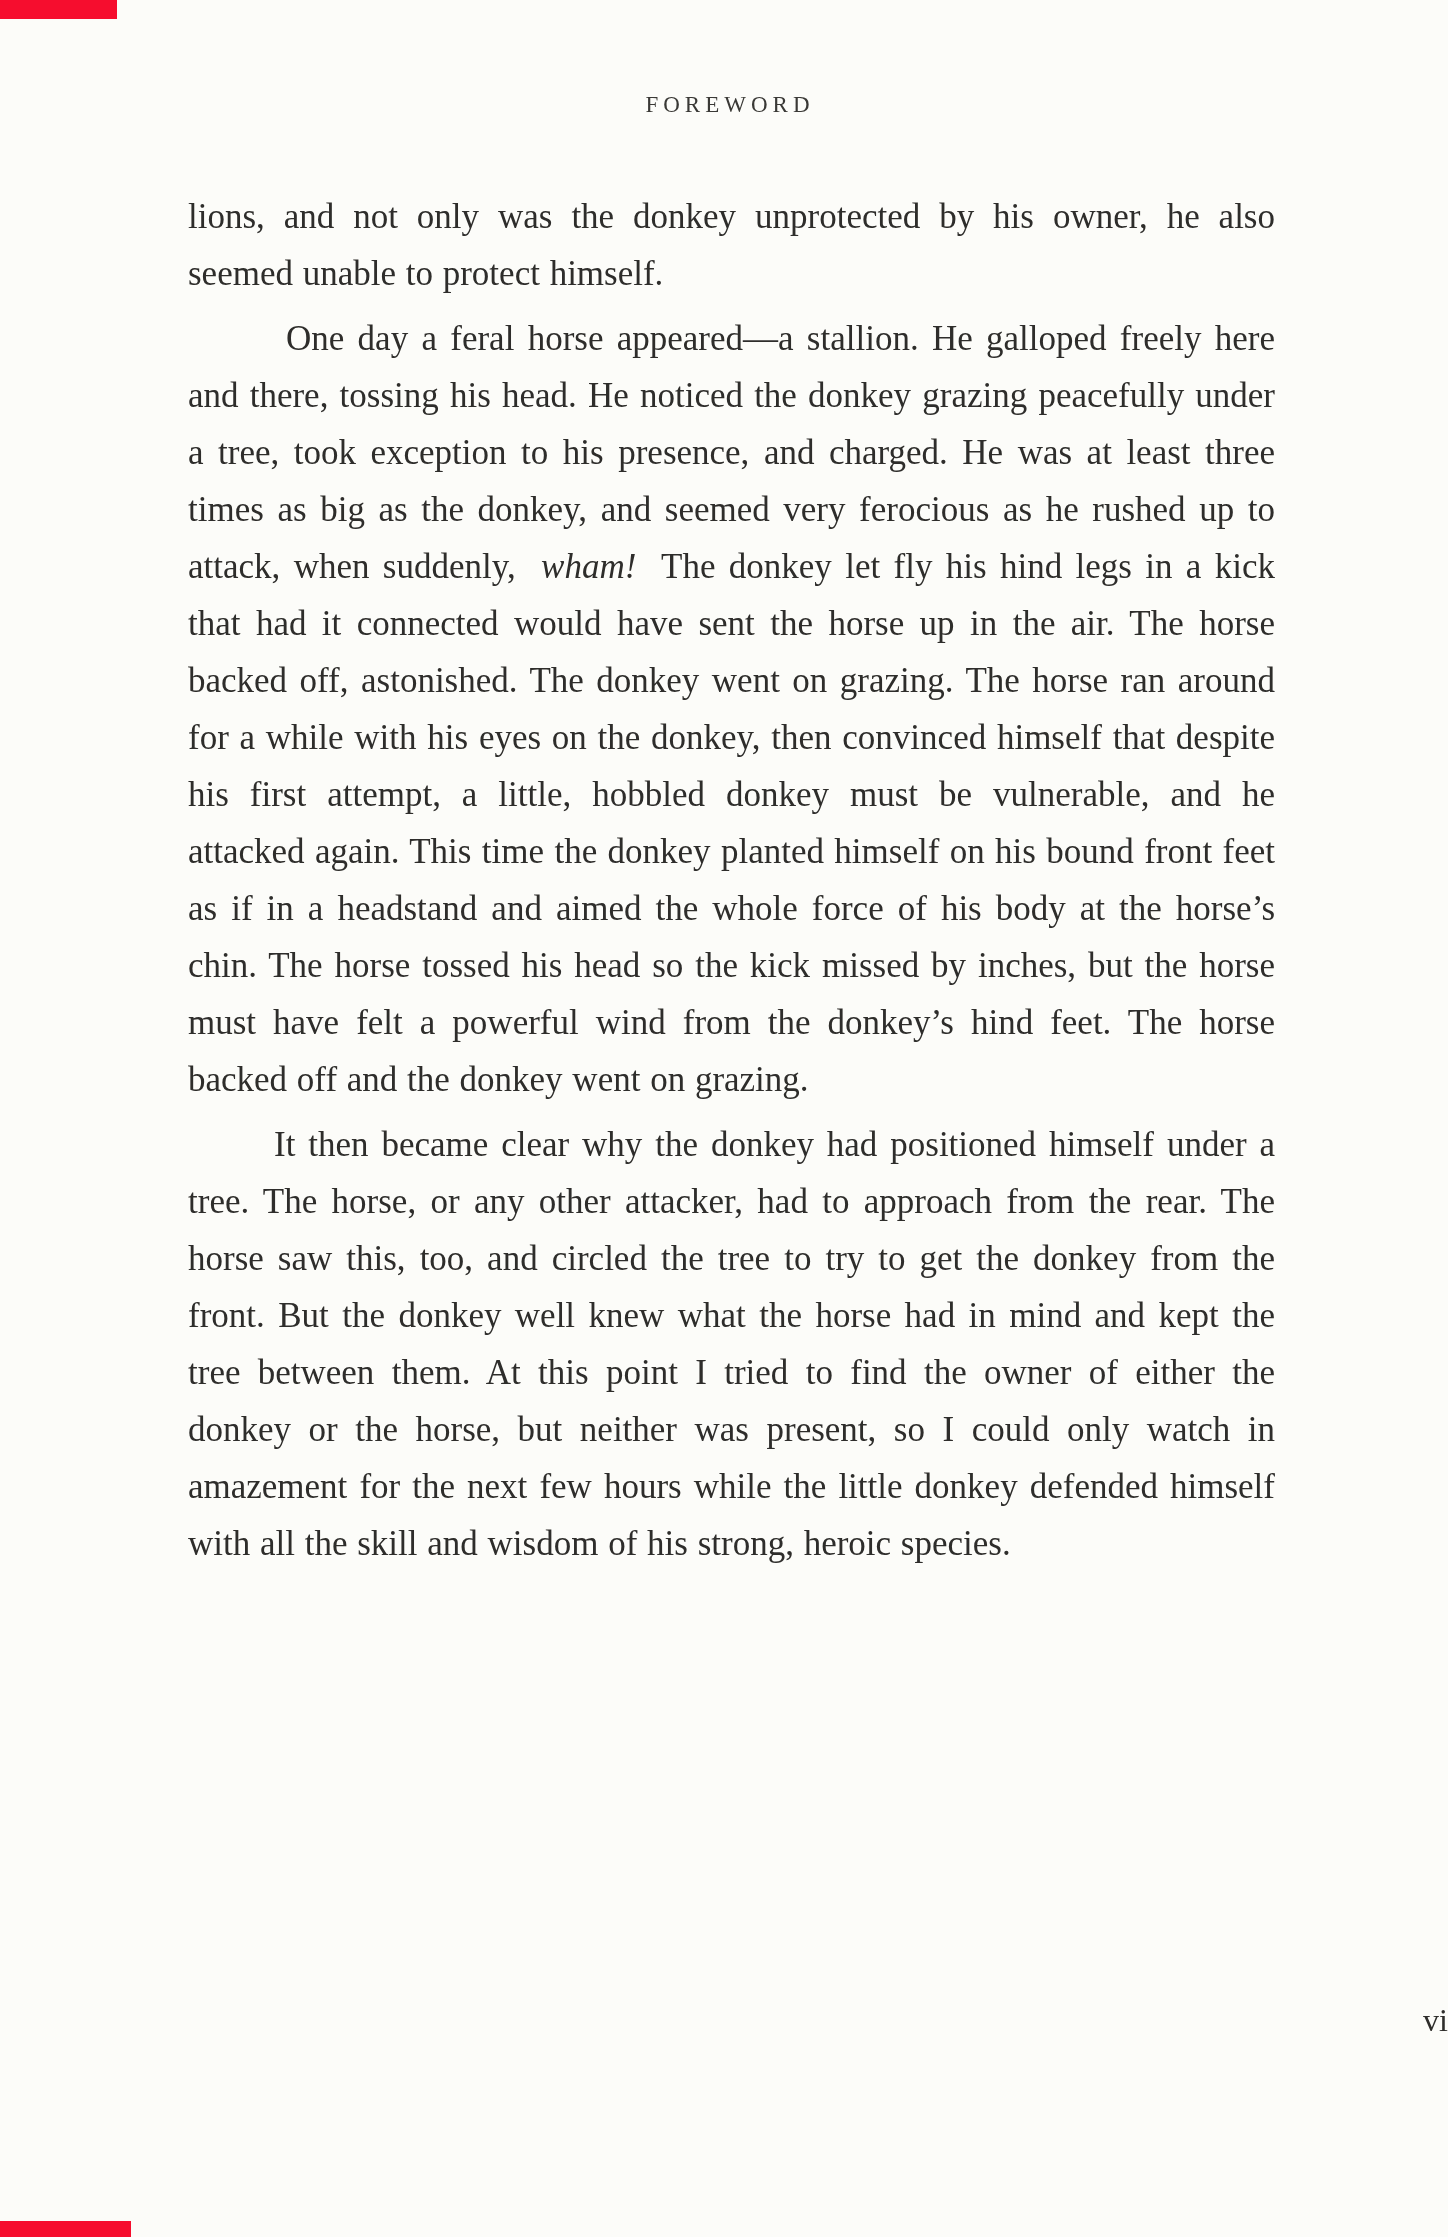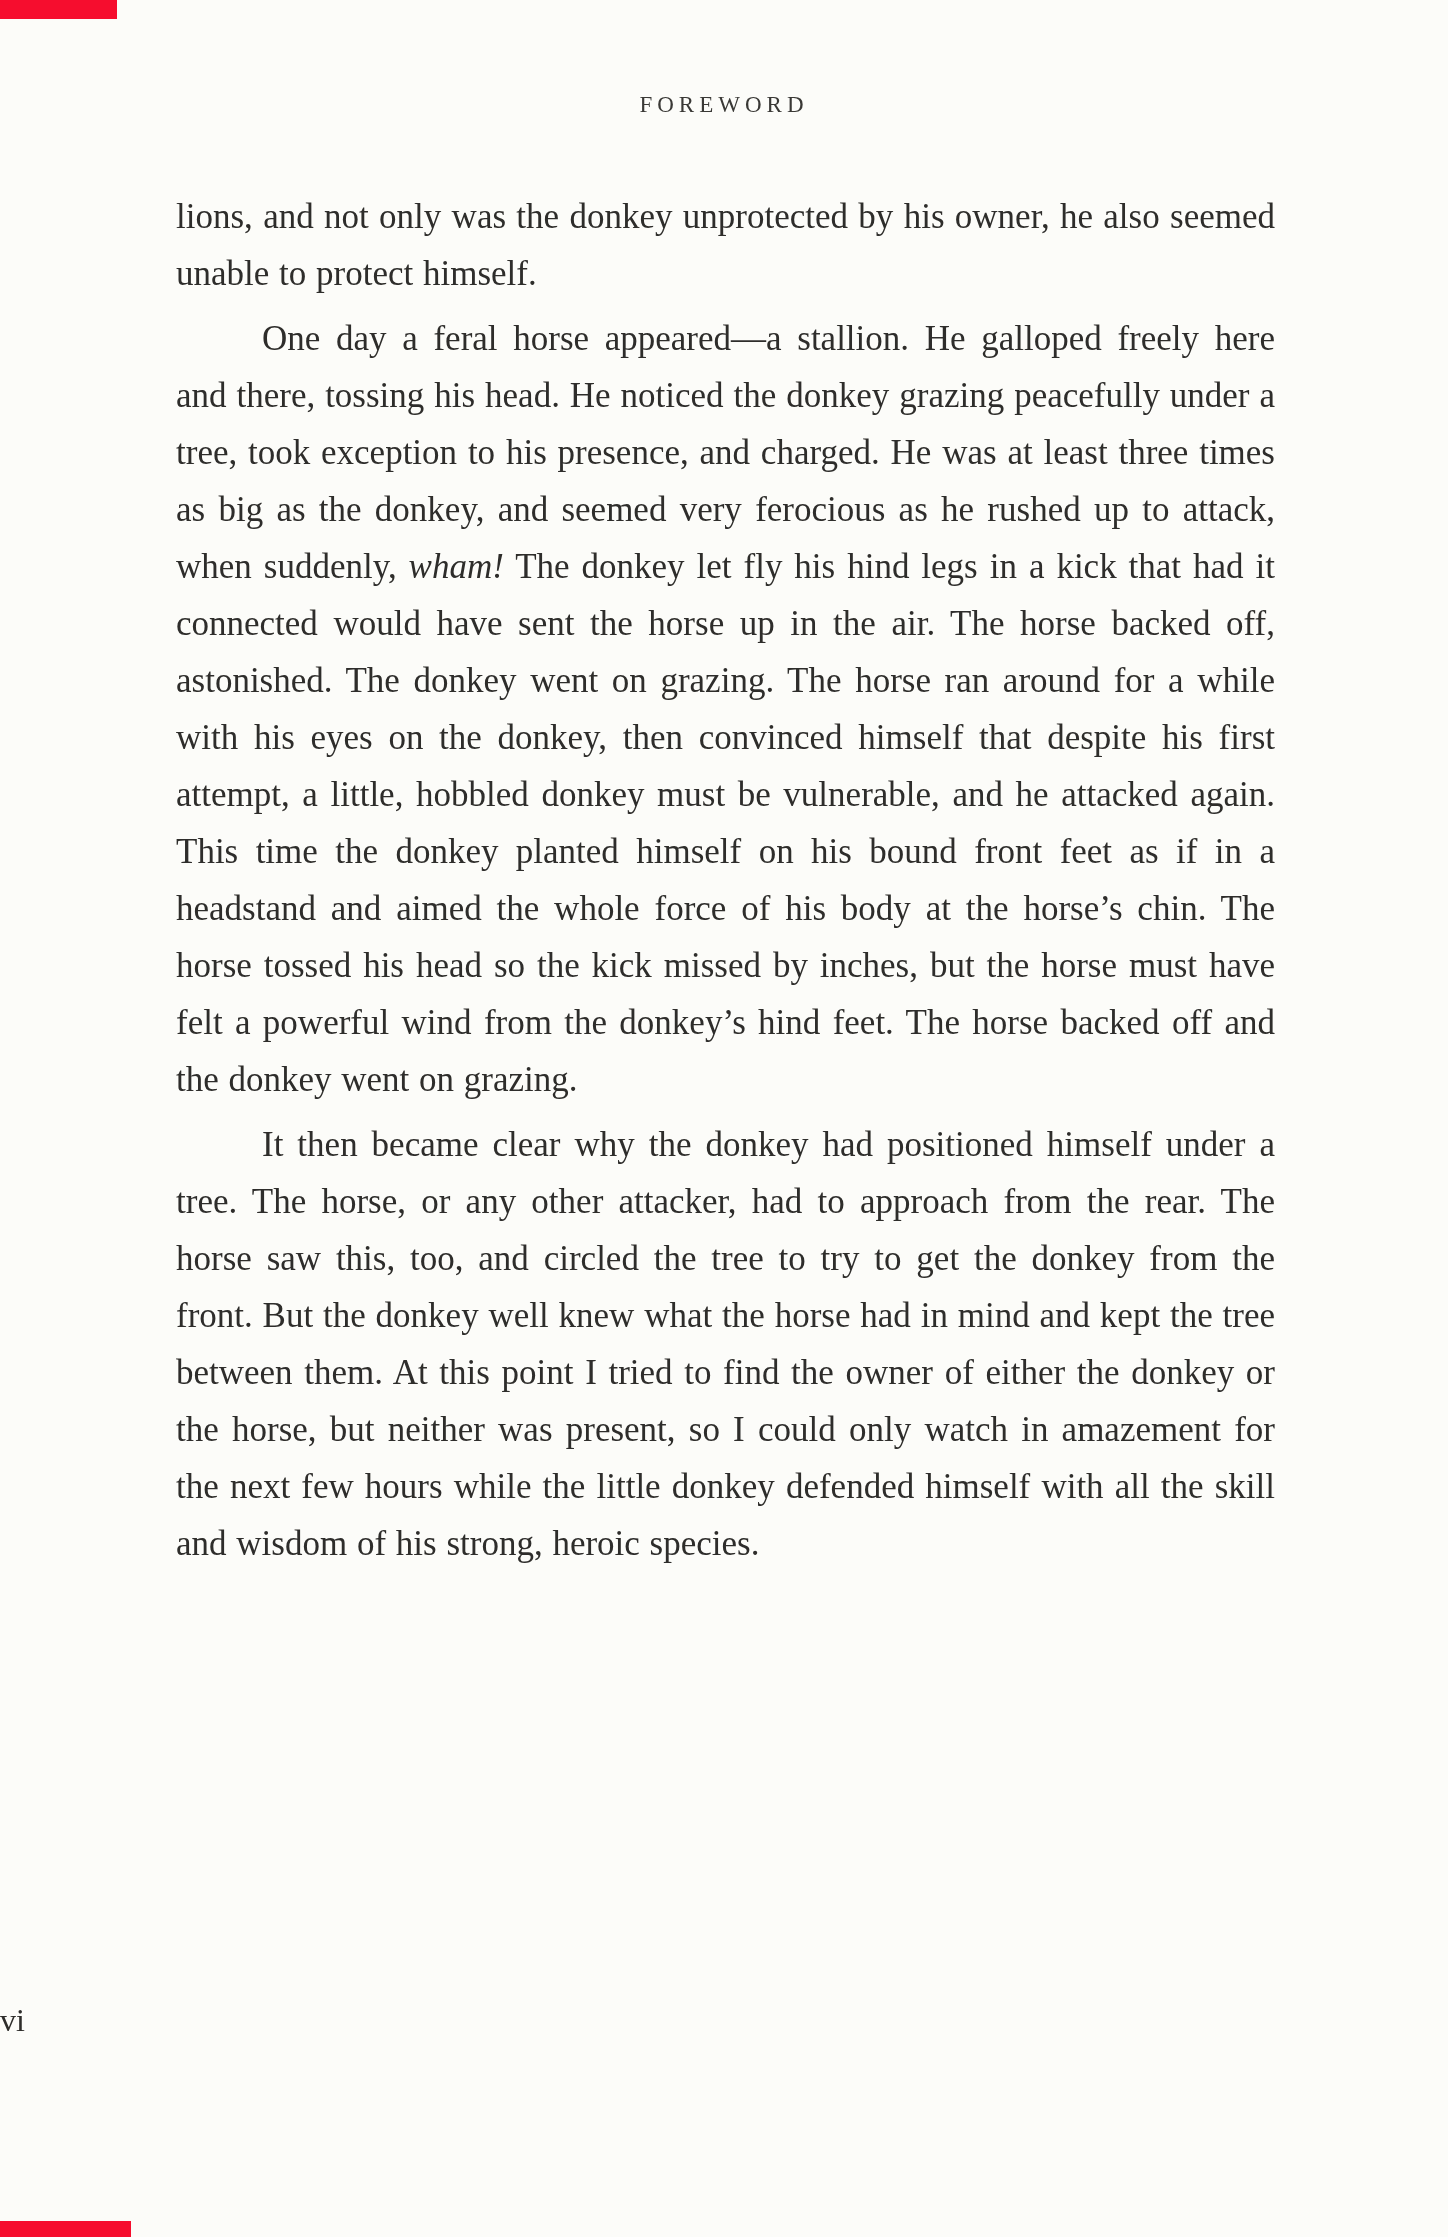--- a/index.html
+++ b/index.html
@@ -1,15 +1,15 @@
 <!DOCTYPE html>
 <html lang="en"><head>
 <meta charset="utf-8">
 <style>
-  * { box-sizing: border-box; }
+  * { box-sizing: border-box; padding-left: 12px; }
   html, body {
     margin: 0;
     padding: 0;
     background: #e9e9e6;
   }
   .page {
     position: relative;
     width: 1448px;
     height: 2237px;
     margin: 0 auto;
@@ -65,21 +65,21 @@
     text-indent: 86px;
   }
   .italic {
     font-style: italic;
   }
   .page-number {
     position: absolute;
     top: 2002px;
     left: 0;
     right: 0;
-    text-align: left;
+    text-align: right;
     font-size: 32px;
     color: #2e2d2b;
   }
 </style>
 </head>
 <body>
 
 <div class="page">
 
   <div class="artifact artifact-top"></div>

